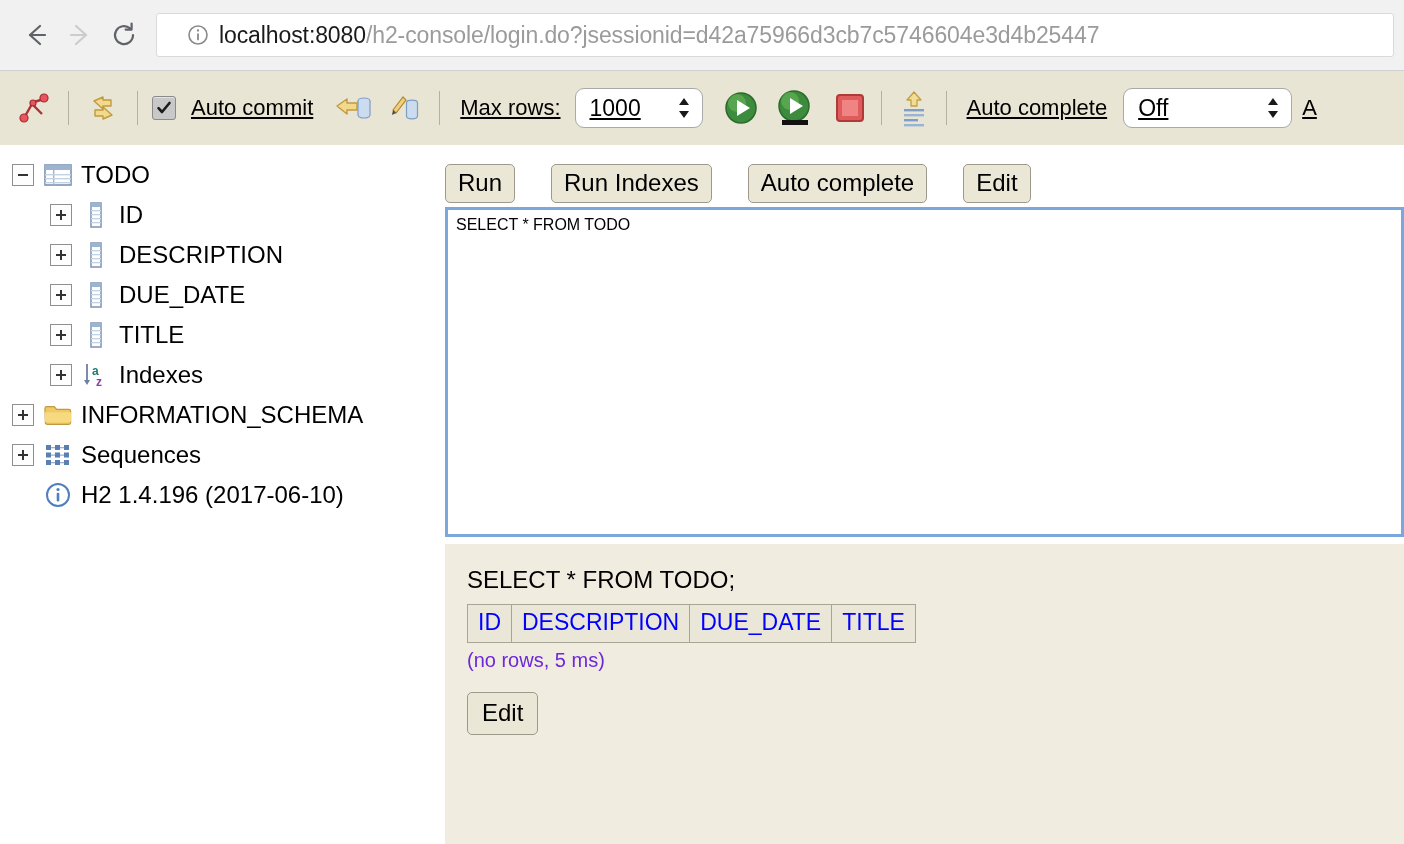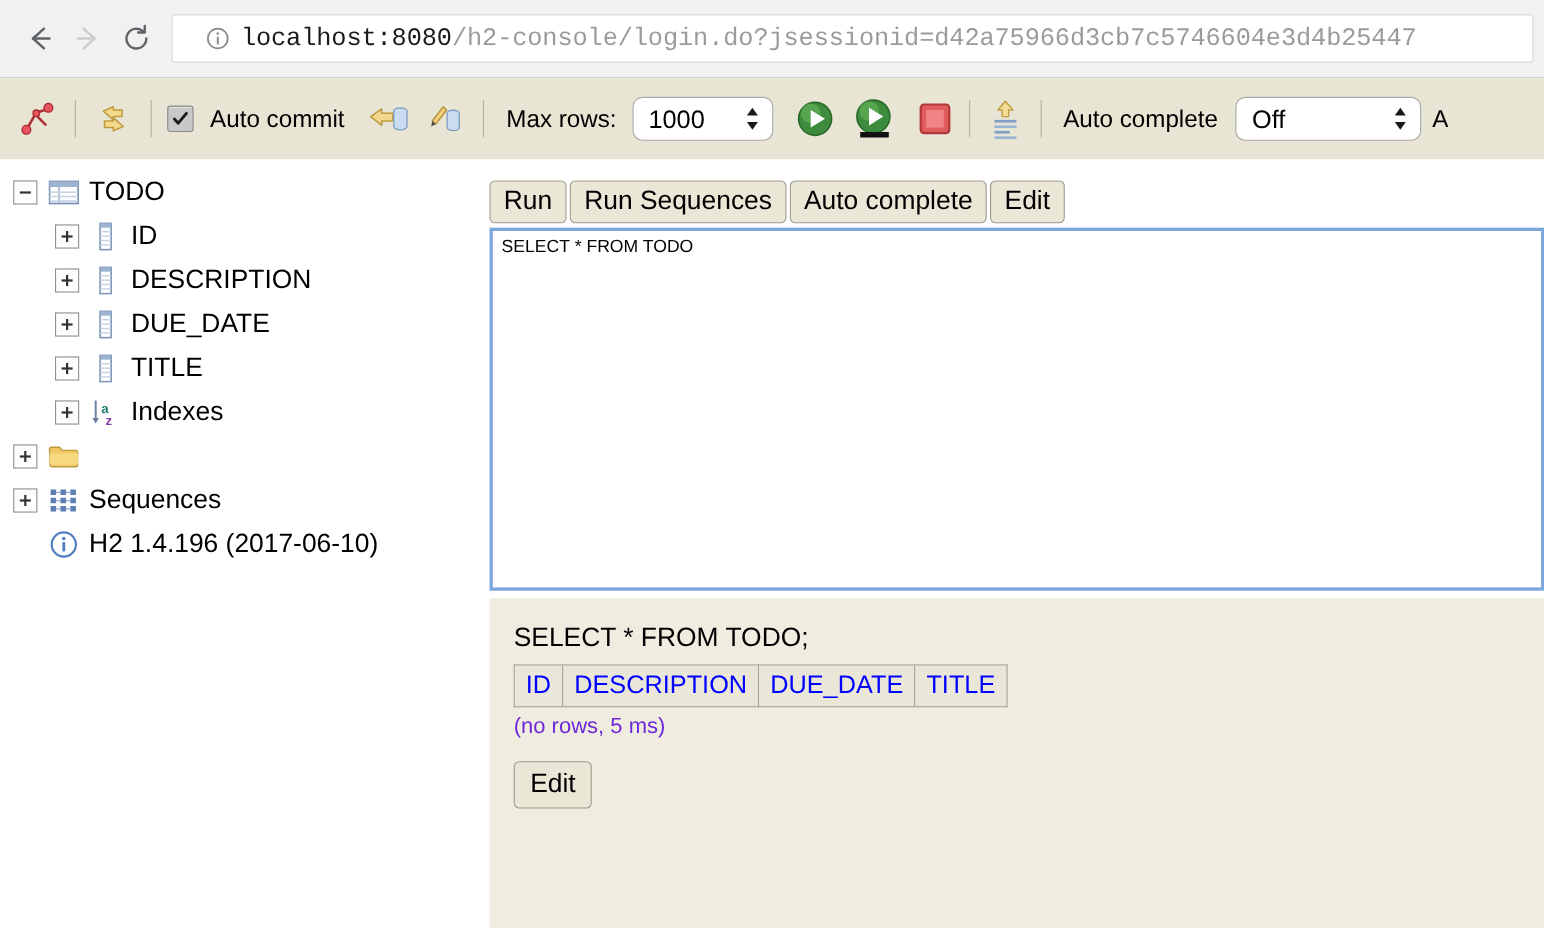--- a/index.html
+++ b/index.html
@@ -36,21 +36,20 @@
     height: 44px;
     margin-left: 10px;
     background: #ffffff;
     border: 1px solid #dadada;
     border-radius: 3px;
     display: flex;
     align-items: center;
     padding: 0 10px 0 30px;
     box-sizing: border-box;
     overflow: hidden;
-    font-family: Liberation Mono, monospace;
   }
   #info-icon { flex: 0 0 auto; margin-right: 10px; display:flex; align-items:center;}
   #url-text {
     font-size: 23px;
     color: #9b9b9b;
     white-space: nowrap;
     letter-spacing: -0.1px;
   }
   #url-text .host { color: #1a1a1a; }
 
@@ -59,20 +58,21 @@
     height: 74px;
     background: #e9e5d4;
     display: flex;
     align-items: center;
     padding-left: 14px;
     box-sizing: border-box;
     overflow: hidden;
     white-space: nowrap;
     font-size: 22px;
     color: #000;
+    text-decoration: underline;
   }
   #h2-toolbar .sep {
     width: 1px;
     height: 34px;
     background: #b5b0a0;
     margin: 0 14px;
     flex: 0 0 auto;
   }
   .tb-icon { flex: 0 0 auto; display: flex; align-items: center; justify-content:center; }
   .tb-label { flex: 0 0 auto; margin: 0 6px; }
@@ -165,20 +165,21 @@
     overflow: hidden;
     min-width: 0;
   }
   #sql-buttons {
     display: flex;
     align-items: flex-end;
     padding: 6px 0 0 2px;
     height: 58px;
     box-sizing: border-box;
     white-space: nowrap;
+    gap: 33px;
   }
   .h2-btn {
     background: #eae7d7;
     border: 1px solid #9d9a8c;
     border-radius: 5px;
     font-size: 24px;
     font-family: "Liberation Sans", sans-serif;
     color: #000;
     padding: 5px 12px 7px;
     margin-right: 3px;
@@ -517,20 +518,21 @@
             <rect x="1" y="5" width="10" height="2" fill="#333"></rect>
             <rect x="5" y="1" width="2" height="10" fill="#333"></rect>
           </svg>
       </span>
       <span class="tree-icon">
         <svg width="30" height="24" viewBox="0 0 30 24">
           <path d="M1 5 a2 2 0 0 1 2-2 h8 l2.5 3 h13 a2 2 0 0 1 2 2 v12 a2 2 0 0 1 -2 2 h-23 a2 2 0 0 1 -2 -2 Z" fill="#f0c864" stroke="#c09a3e" stroke-width="1.3"></path>
           <path d="M1 9 h28 v9 a2 2 0 0 1 -2 2 h-24 a2 2 0 0 1 -2 -2 Z" fill="#f7d97f"></path>
         </svg>
       </span>
+      <span class="tree-label">INFORMATION_SCHEMA</span>
     </div>
 
     <div class="tree-row indent-0">
       <span class="tog">
         <svg width="12" height="12" viewBox="0 0 12 12">
             <rect x="1" y="5" width="10" height="2" fill="#333"></rect>
             <rect x="5" y="1" width="2" height="10" fill="#333"></rect>
           </svg>
       </span>
       <span class="tree-icon">
@@ -570,21 +572,21 @@
         </svg>
       </span>
       <span class="tree-label">H2 1.4.196 (2017-06-10)</span>
     </div>
   </div>
 
   <div id="sql-panel">
 
     <div id="sql-buttons">
       <button class="h2-btn">Run</button>
-      <button class="h2-btn">Run Sequences</button>
+      <button class="h2-btn">Run Indexes</button>
       <button class="h2-btn">Auto complete</button>
       <button class="h2-btn">Edit</button>
     </div>
 
     <div id="sql-textarea">SELECT * FROM TODO</div>
 
     <div id="result-panel">
       <div id="result-query">SELECT * FROM TODO;</div>
 
       <table id="result-table">

